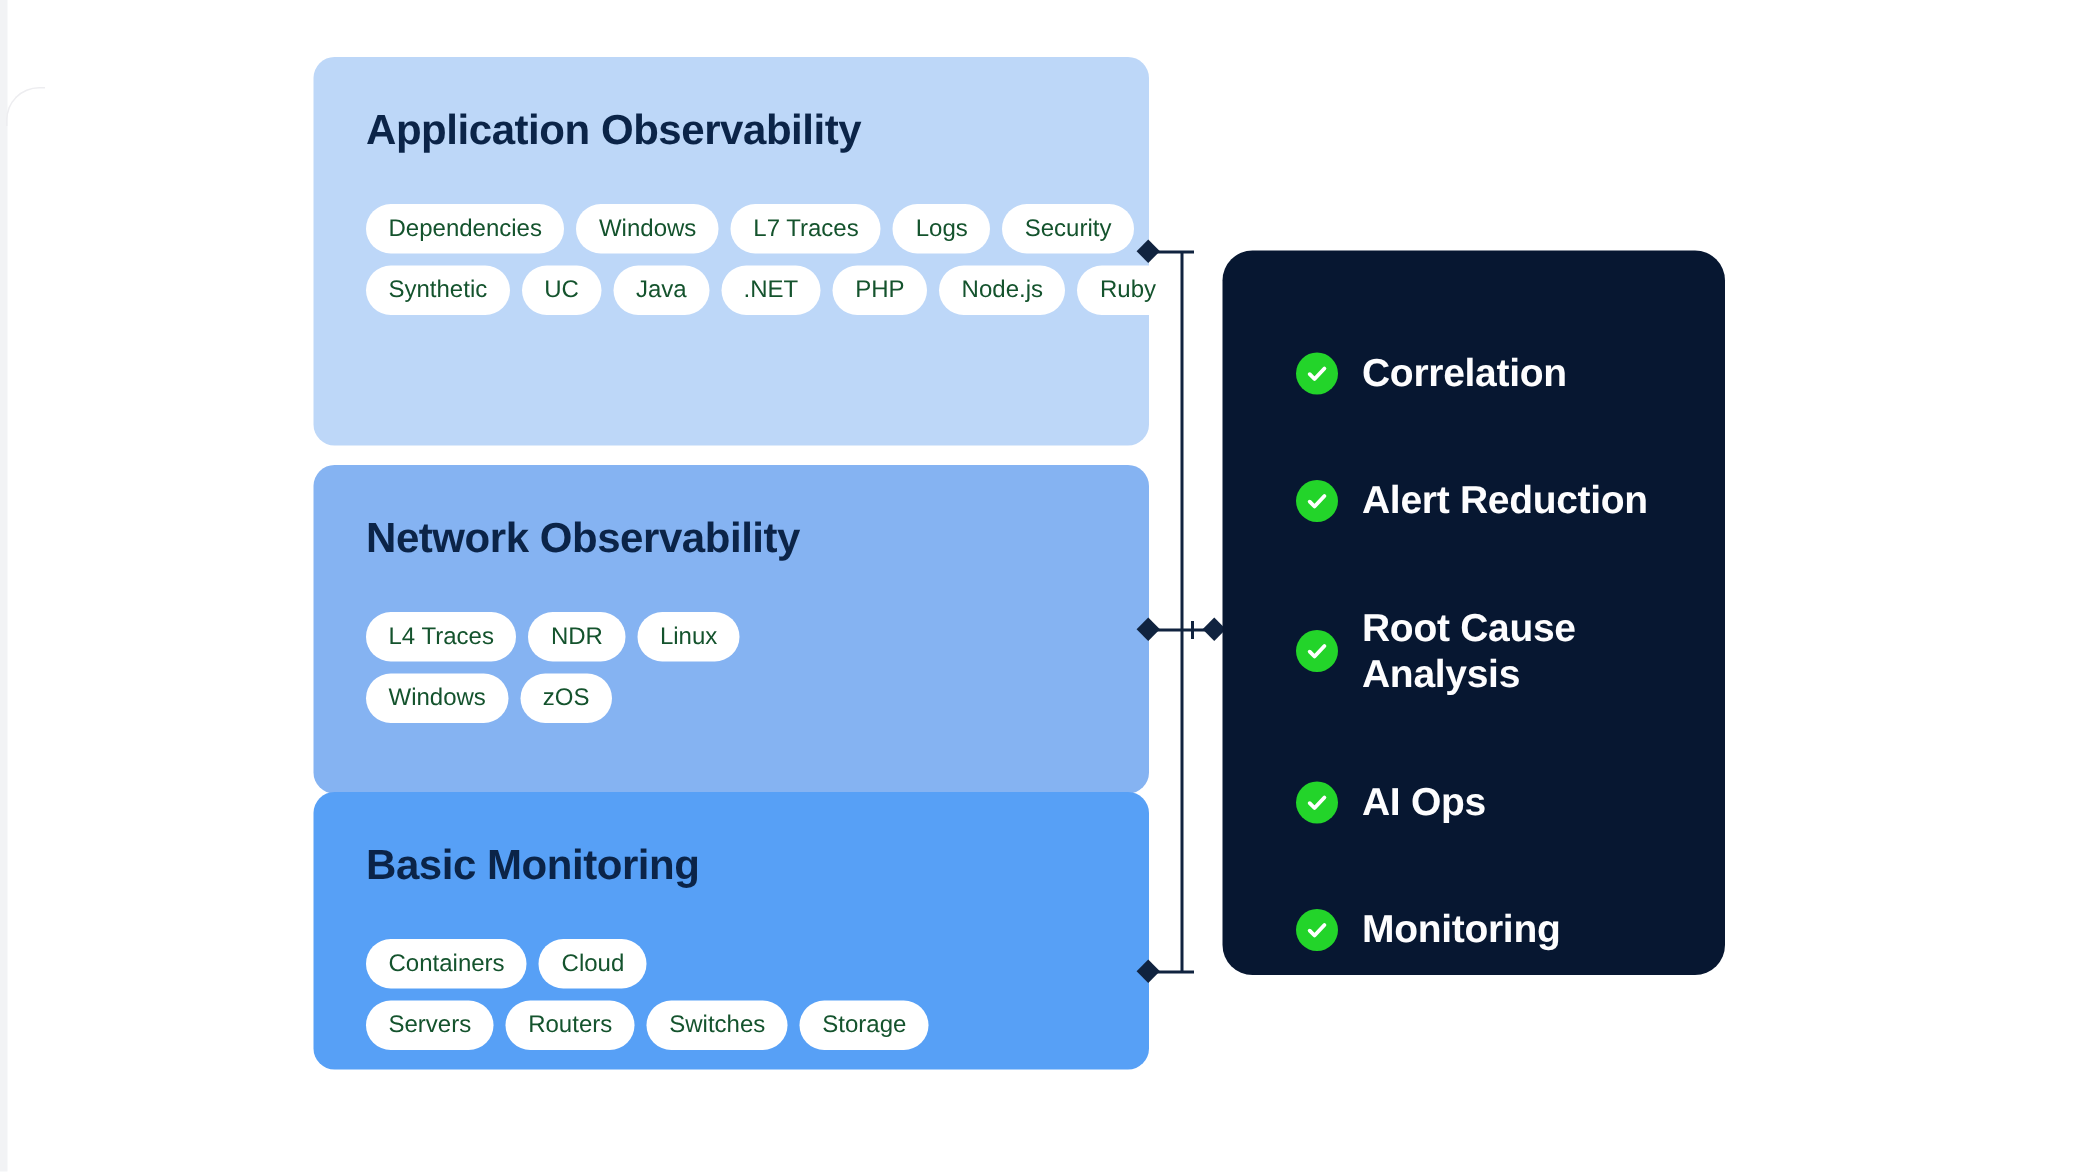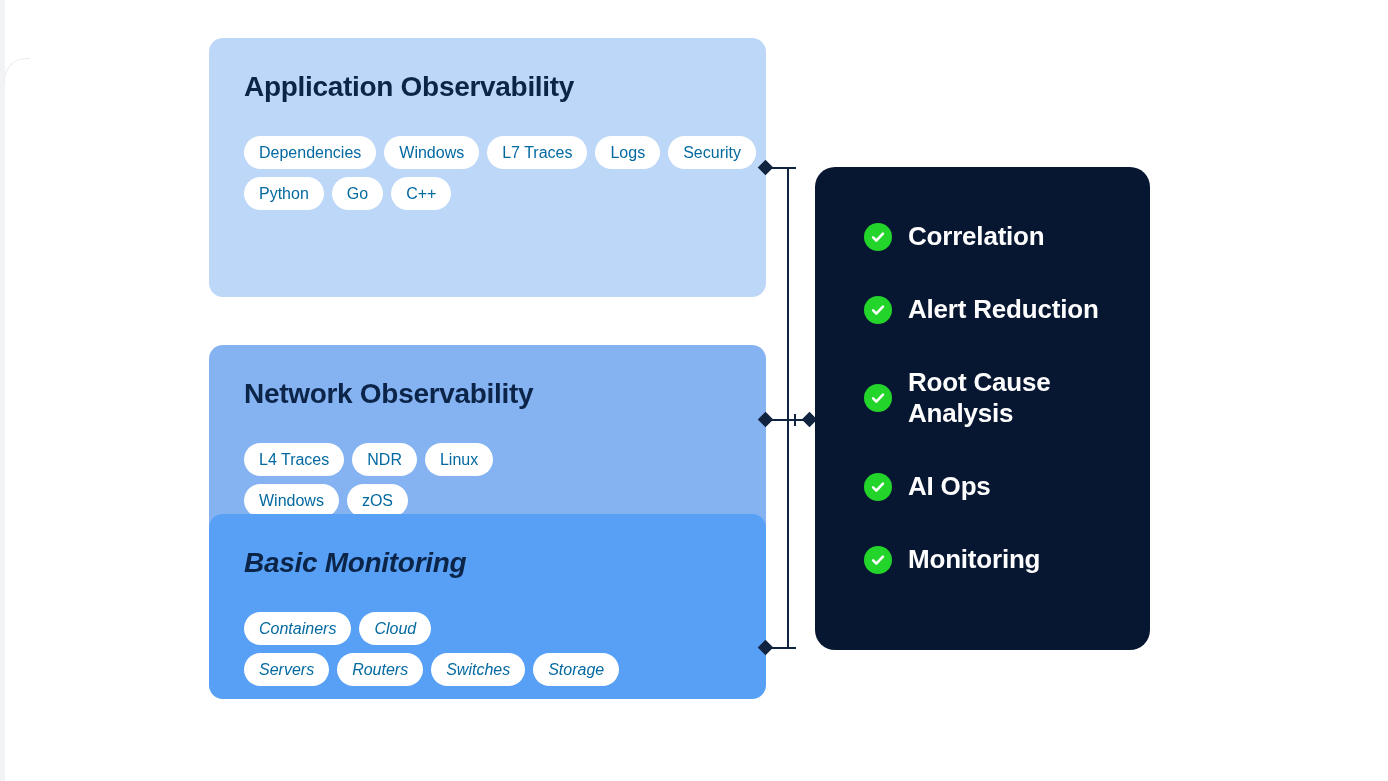--- a/index.html
+++ b/index.html
@@ -22,33 +22,33 @@
     border-top-left-radius: 22px; border-top: 1px solid #ededf0; border-left: 1px solid #ededf0;
   }
 
   
   .card {
     position: absolute; left: 209px; width: 557px;
     border-radius: 14px;
     padding: 32px 18px 0 35px;
   }
   .card-1 { top: 38px;  height: 259px; background: #bdd7f8; }
-  .card-2 { top: 310px; height: 219px; background: #85b3f2; margin-top: 35px; }
-  .card-3 { top: 514px; height: 185px; background: #57a0f6; font-style: italic; }
+  .card-2 { top: 310px; height: 219px; background: #85b3f2; }
+  .card-3 { top: 528px; height: 185px; background: #57a0f6; }
   .card h2 {
     font-size: 28px; font-weight: 700; color: #0b2448;
     letter-spacing: -0.3px; line-height: 34px;
   }
   .tags { margin-top: 32px; display: flex; flex-direction: column; gap: 8px; }
   .tag-row { display: flex; gap: 8px; }
   .pill {
     display: inline-flex; align-items: center;
     height: 33px; padding: 0 15px;
     background: #ffffff; border-radius: 17px;
-    font-size: 16px; color: #0369a1; white-space: nowrap;
+    font-size: 16px; color: #14532d; white-space: nowrap;
   }
 
   
   .conn { position: absolute; background: #10233f; }
   .vline    { left: 787px; top: 168px; width: 2px;  height: 480px; }
   .cap-top  { left: 768px; top: 167px; width: 28px; height: 2px; }
   .cap-bot  { left: 768px; top: 647px; width: 28px; height: 2px; }
   .mid-line { left: 768px; top: 419px; width: 39px; height: 2px; }
   .mid-tick { left: 794px; top: 414px; width: 2px;  height: 12px; }
   .diamond {
@@ -60,21 +60,21 @@
   .d3 { left: 760px; top: 642px; }
   .d4 { left: 804px; top: 414px; }
 
   
   .panel {
     position: absolute; left: 815px; top: 167px; width: 335px; height: 483px;
     background: #071731; border-radius: 20px;
     padding: 54px 28px 0 49px;
     display: flex; flex-direction: column; gap: 42px;
   }
-  .panel-item { display: flex; align-items: center; gap: 16px; }
+  .panel-item { display: flex; align-items: center; gap: 16px; margin-top: 12px; }
   .check {
     flex: 0 0 auto; width: 28px; height: 28px; border-radius: 50%;
     background: #23d42a; display: flex; align-items: center; justify-content: center;
   }
   .check svg { width: 18px; height: 18px; display: block; }
   .panel-item .label {
     font-size: 26px; font-weight: 700; color: #fdfdfe;
     line-height: 31px; letter-spacing: -0.2px; max-width: 214px;
   }
 </style>
@@ -90,23 +90,27 @@
     <h2>Application Observability</h2>
     <div class="tags">
       <div class="tag-row">
         <span class="pill">Dependencies</span>
         <span class="pill">Windows</span>
         <span class="pill">L7 Traces</span>
         <span class="pill">Logs</span>
         <span class="pill">Security</span>
       </div>
       <div class="tag-row">
-        <span class="pill">Python</span>
-        <span class="pill">Go</span>
-        <span class="pill">C++</span>
+        <span class="pill">Synthetic</span>
+        <span class="pill">UC</span>
+        <span class="pill">Java</span>
+        <span class="pill">.NET</span>
+        <span class="pill">PHP</span>
+        <span class="pill">Node.js</span>
+        <span class="pill">Ruby</span>
       </div>
     </div>
   </section>
 
   <section class="card card-2">
     <h2>Network Observability</h2>
     <div class="tags">
       <div class="tag-row">
         <span class="pill">L4 Traces</span>
         <span class="pill">NDR</span>

